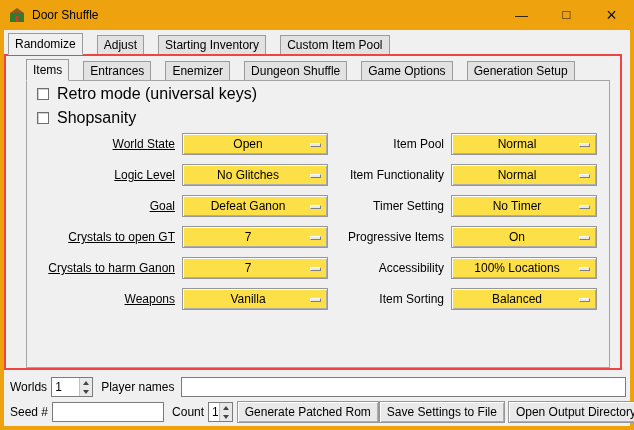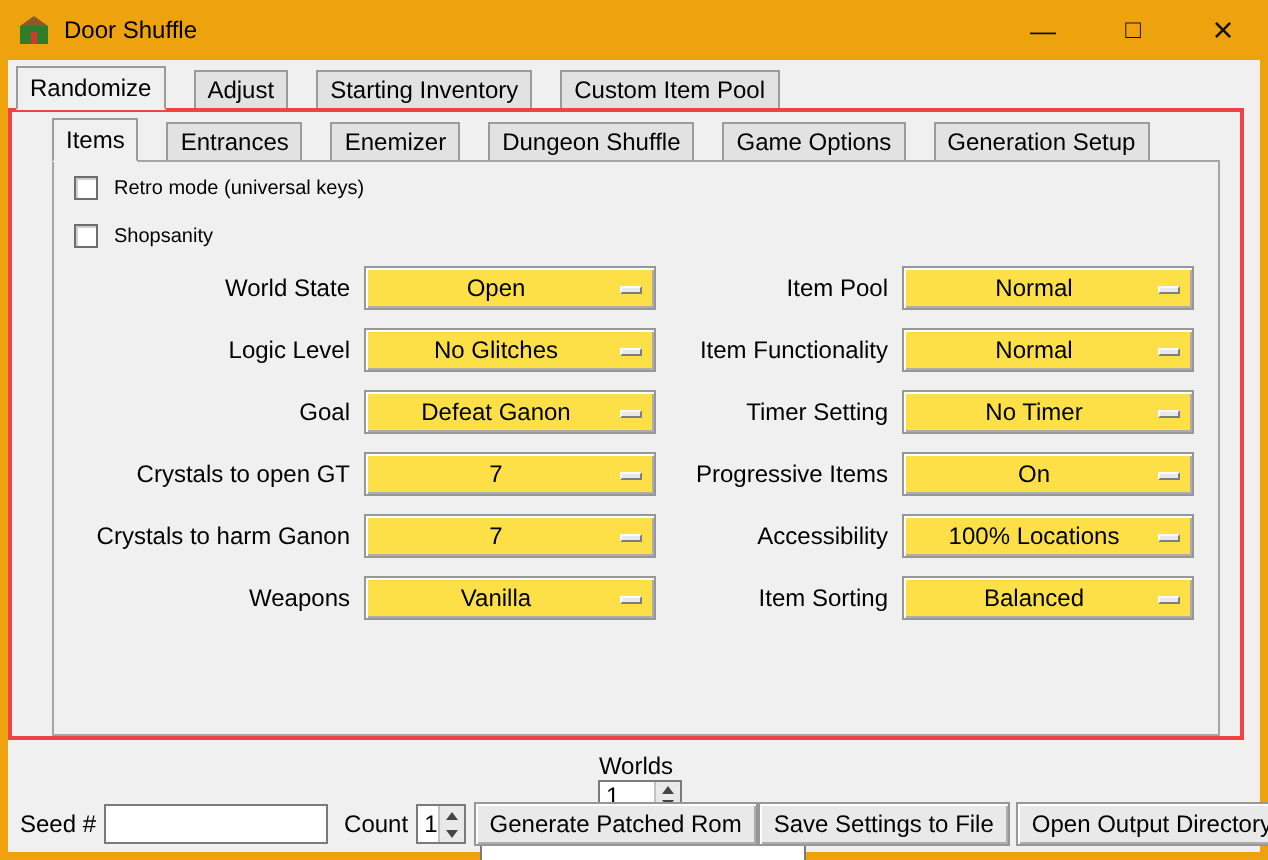--- a/index.html
+++ b/index.html
@@ -29,41 +29,41 @@
          white-space:nowrap; position:relative; }
   .tab.selected { height:22px; margin-bottom:-1px; background:#f0f0f0;
                   border-bottom:1px solid #f0f0f0; z-index:3; }
 
   .main-pane { position:absolute; left:0; top:24px; width:618px; height:316px;
                border:2px solid #ef4444; background:#f0f0f0; z-index:1; }
   .sub-pane  { position:absolute; left:20px; top:24px; width:584px; height:288px;
                border:1px solid #a5a5a5; background:#f0f0f0; }
 
   
-  .check-row { position:absolute; left:10px; display:flex; align-items:center; height:14px; font-size:10px; }
+  .check-row { position:absolute; left:10px; display:flex; align-items:center; height:14px; font-size:16px; }
   .checkbox { width:12px; height:12px; background:#fff; border:1px solid #6e6e6e;
               box-shadow: inset 1px 1px 0 #d0d0d0; flex:0 0 auto; }
   .check-label { margin-left:8px; color:#000; }
 
   
   .opt-row { position:absolute; left:0; right:0; height:22px; display:flex; align-items:center; }
-  .lbl-l { width:138px; margin-left:10px; text-align:right; font-size:12px; color:#000; }
+  .lbl-l { width:138px; margin-left:10px; text-align:right; font-size:12px; color:#000;text-decoration:underline; }
   .lbl-r { width:110px; margin-left:6px; text-align:right; font-size:12px; color:#000000; }
   .dropdown { position:relative; width:146px; height:22px; margin-left:7px;
               background:#fde047; border:1px solid #979797;
               box-shadow: inset 1px 1px 0 #ffffff, inset -1px -1px 0 #adadad;
               display:flex; align-items:center; justify-content:center; font-size:12px; }
   .dd-text { padding-right:14px; }
   .omind { position:absolute; right:6px; top:9px; width:11px; height:4px; background:#e9e9e9;
            border-top:1px solid #fbfbfb; border-left:1px solid #fbfbfb;
            border-right:1px solid #7e7e7e; border-bottom:1px solid #7e7e7e; }
 
   
   .bottom-row { position:absolute; left:6px; right:4px; height:22px; display:flex; align-items:center; }
-  .row-worlds { top:346px;flex-direction:column; }
+  .row-worlds { top:346px; }
   .row-seed { top:371px; }
   .plain-label { font-size:12px; color:#000; white-space:nowrap; }
   .textinput { height:20px; border:1px solid #7b7b7b; background:#fff; font-size:12px;
                padding:0 3px; font-family:inherit; outline:none; }
   .grow { flex:1 1 auto; }
 
   .spinbox { display:flex; width:42px; height:20px; border:1px solid #7b7b7b; background:#fff; }
   .spin-value { flex:1; font-size:12px; padding-left:3px; display:flex; align-items:center; background:#fff; }
   .spin-arrows { width:13px; display:flex; flex-direction:column; border-left:1px solid #c2c2c2; }
   .spin-up, .spin-down { flex:1; display:flex; align-items:center; justify-content:center; background:#e9e9e9; }

